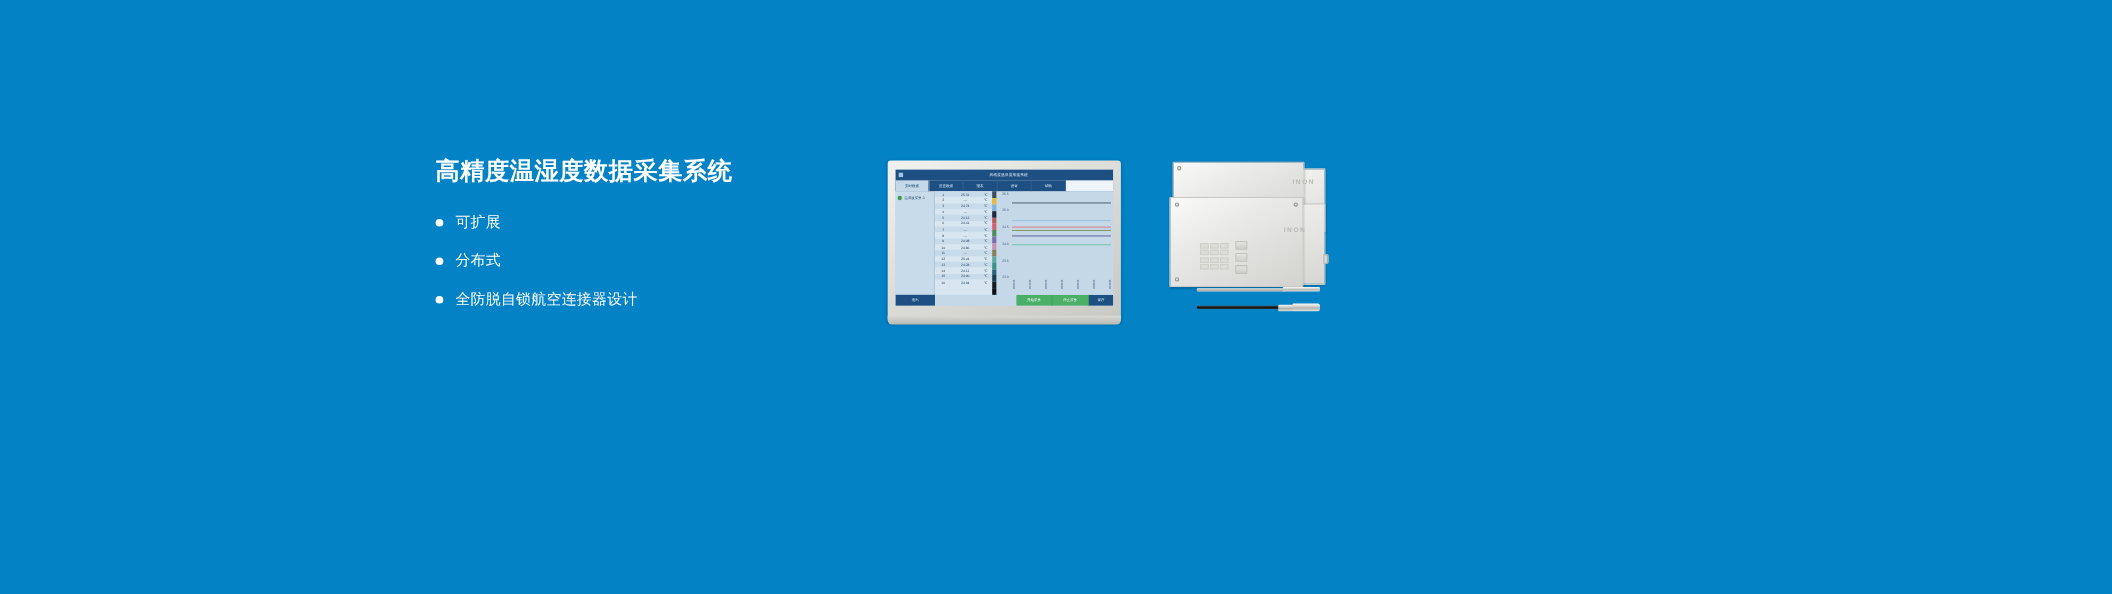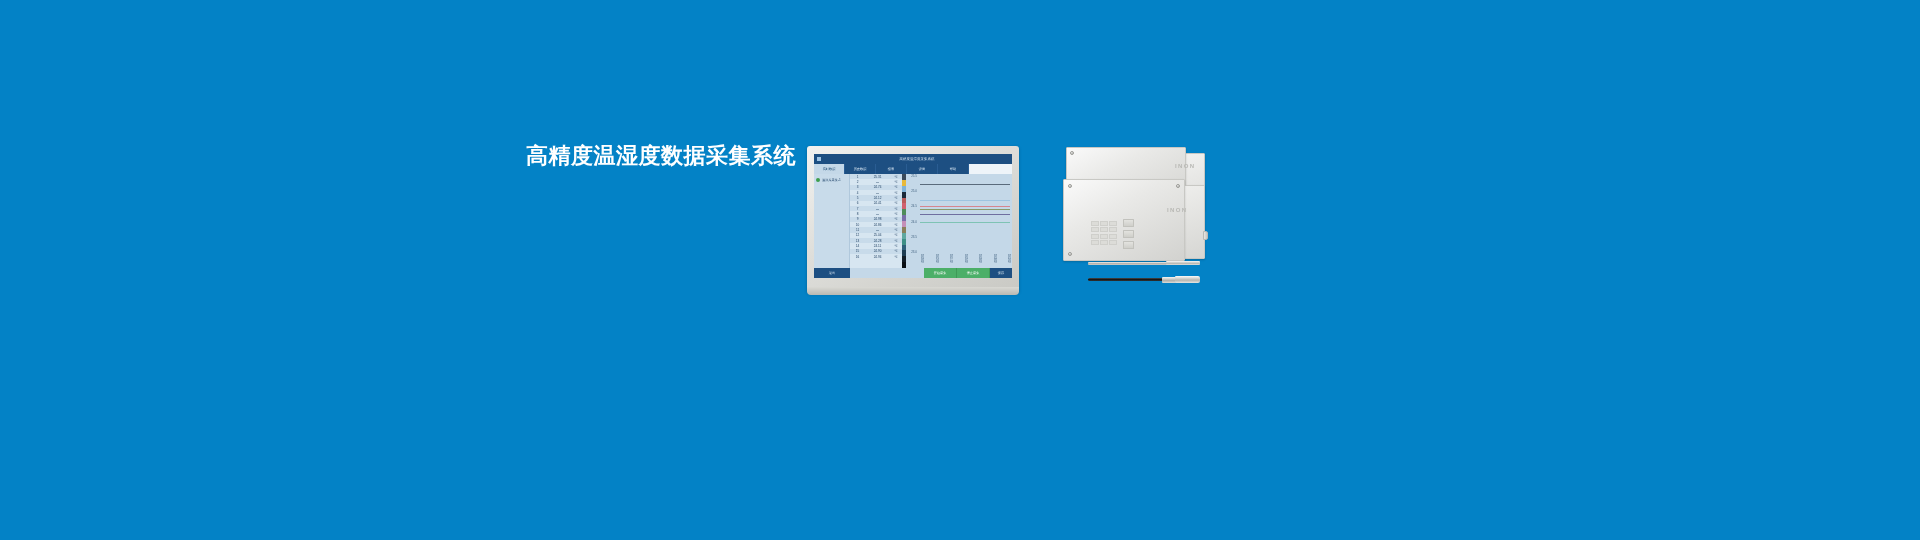--- a/index.html
+++ b/index.html
@@ -20,21 +20,20 @@
     left: 396px; top: 143px;
     width: 400px;
   }
   #headline {
     font-size: 22px;
     font-weight: bold;
     color: #ffffff;
     letter-spacing: 0.5px;
     line-height: 26px;
     white-space: nowrap;
-    text-align: right;
   }
   #subhead {
     margin-top: 20px;
     font-size: 13.5px;
     color: #eaf4fb;
     line-height: 18px;
     letter-spacing: 0.2px;
     white-space: nowrap;
   }
   #features { margin-top: 20px; }
@@ -348,20 +347,34 @@
   }
 </style>
 </head>
 <body>
 
 <div id="banner">
 
   <div id="copy">
     <h1 id="headline">高精度温湿度数据采集系统</h1>
 
+    <ul id="features">
+      <li class="feature">
+        <span class="dot"></span>
+        <span class="flabel">可扩展</span>
+      </li>
+      <li class="feature">
+        <span class="dot"></span>
+        <span class="flabel">分布式</span>
+      </li>
+      <li class="feature">
+        <span class="dot"></span>
+        <span class="flabel">全防脱自锁航空连接器设计</span>
+      </li>
+    </ul>
   </div>
 
   <div id="monitor">
     <div id="screen">
 
       <div id="screen-titlebar">
         <span class="win-ico"></span>
         <span id="screen-title">高精度温湿度采集系统</span>
       </div>
 

